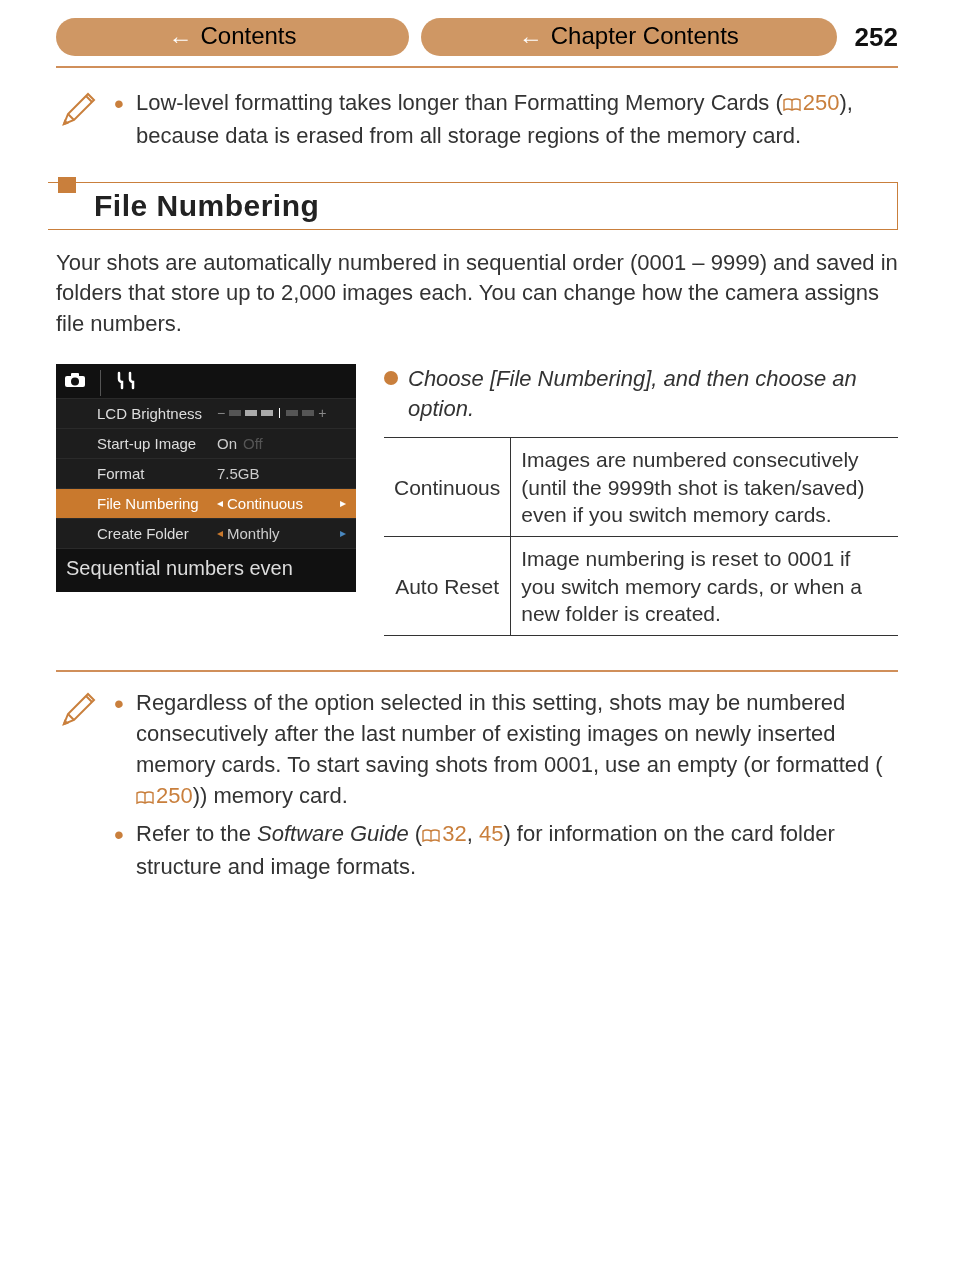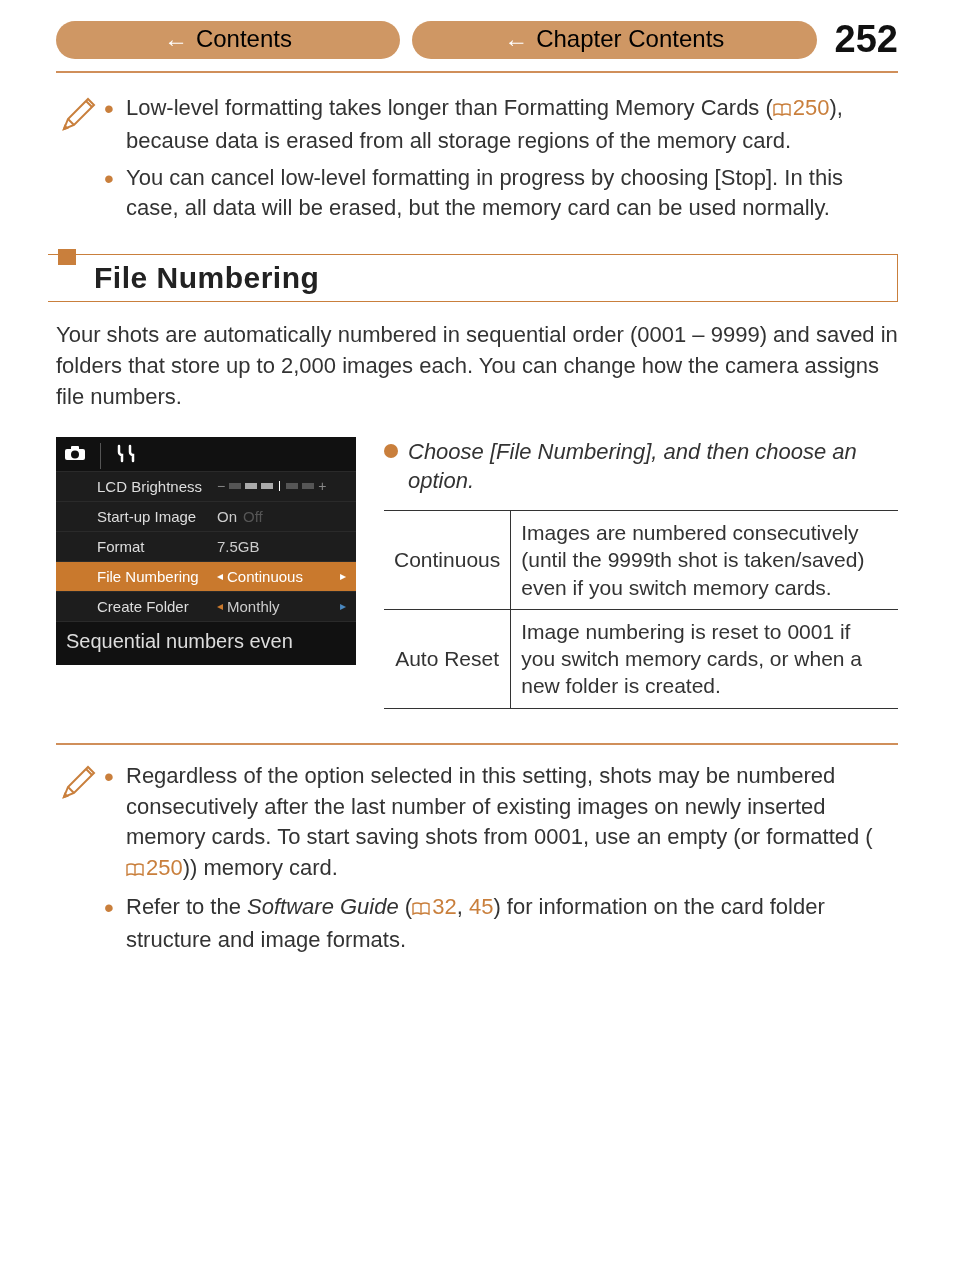--- a/index.html
+++ b/index.html
@@ -31,28 +31,28 @@
     align-items: center;
     gap: 8px;
     flex: 1;
     justify-content: center;
   }
   .pill.contents  { flex: 1; }
   .pill.chapter   { flex: 1.2; }
   .pill .arrow { font-weight: bold; }
   .pill .white { color: #000000; }
   .pagenum {
-    font-size: 38px;
+    font-size: 26px;
     font-weight: bold;
     color: #111;
     padding-left: 6px;
   }
   .note-block {
     display: flex;
-    gap: 4px;
+    gap: 14px;
     margin: 10px 0 20px 0;
     justify-content: space-between;
   }
   .pencil {
     flex: 0 0 44px;
     display: flex;
     align-items: flex-start;
     justify-content: center;
     padding-top: 2px;
   }
@@ -233,21 +233,20 @@
       </g>
         </svg>
     </div>
     <ul class="note-list">
       <li>
         <span>Low-level formatting takes longer than Formatting Memory Cards (</span><span class="pgref"><span class="book"><svg width="18" height="14" viewBox="0 0 18 14">
                 <path d="M1 2 Q5 0 9 2 Q13 0 17 2 V12 Q13 10 9 12 Q5 10 1 12 Z" fill="none" stroke="#c97f3c" stroke-width="1.4"></path>
                 <path d="M9 2 V12" stroke="#c97f3c" stroke-width="1.4"></path>
               </svg></span><span>250</span></span><span>), because data is erased from all storage regions of the memory card.</span>
       </li>
-      <li>You can cancel low-level formatting in progress by choosing [Stop]. In this case, all data will be erased, but the memory card can be used normally.</li>
     </ul>
   </div>
 
   <div class="section-head">
     <h2>File Numbering</h2>
   </div>
 
   <p class="body-text">Your shots are automatically numbered in sequential order (0001 – 9999) and saved in folders that store up to 2,000 images each. You can change how the camera assigns file numbers.</p>
 
   <div class="cols">

